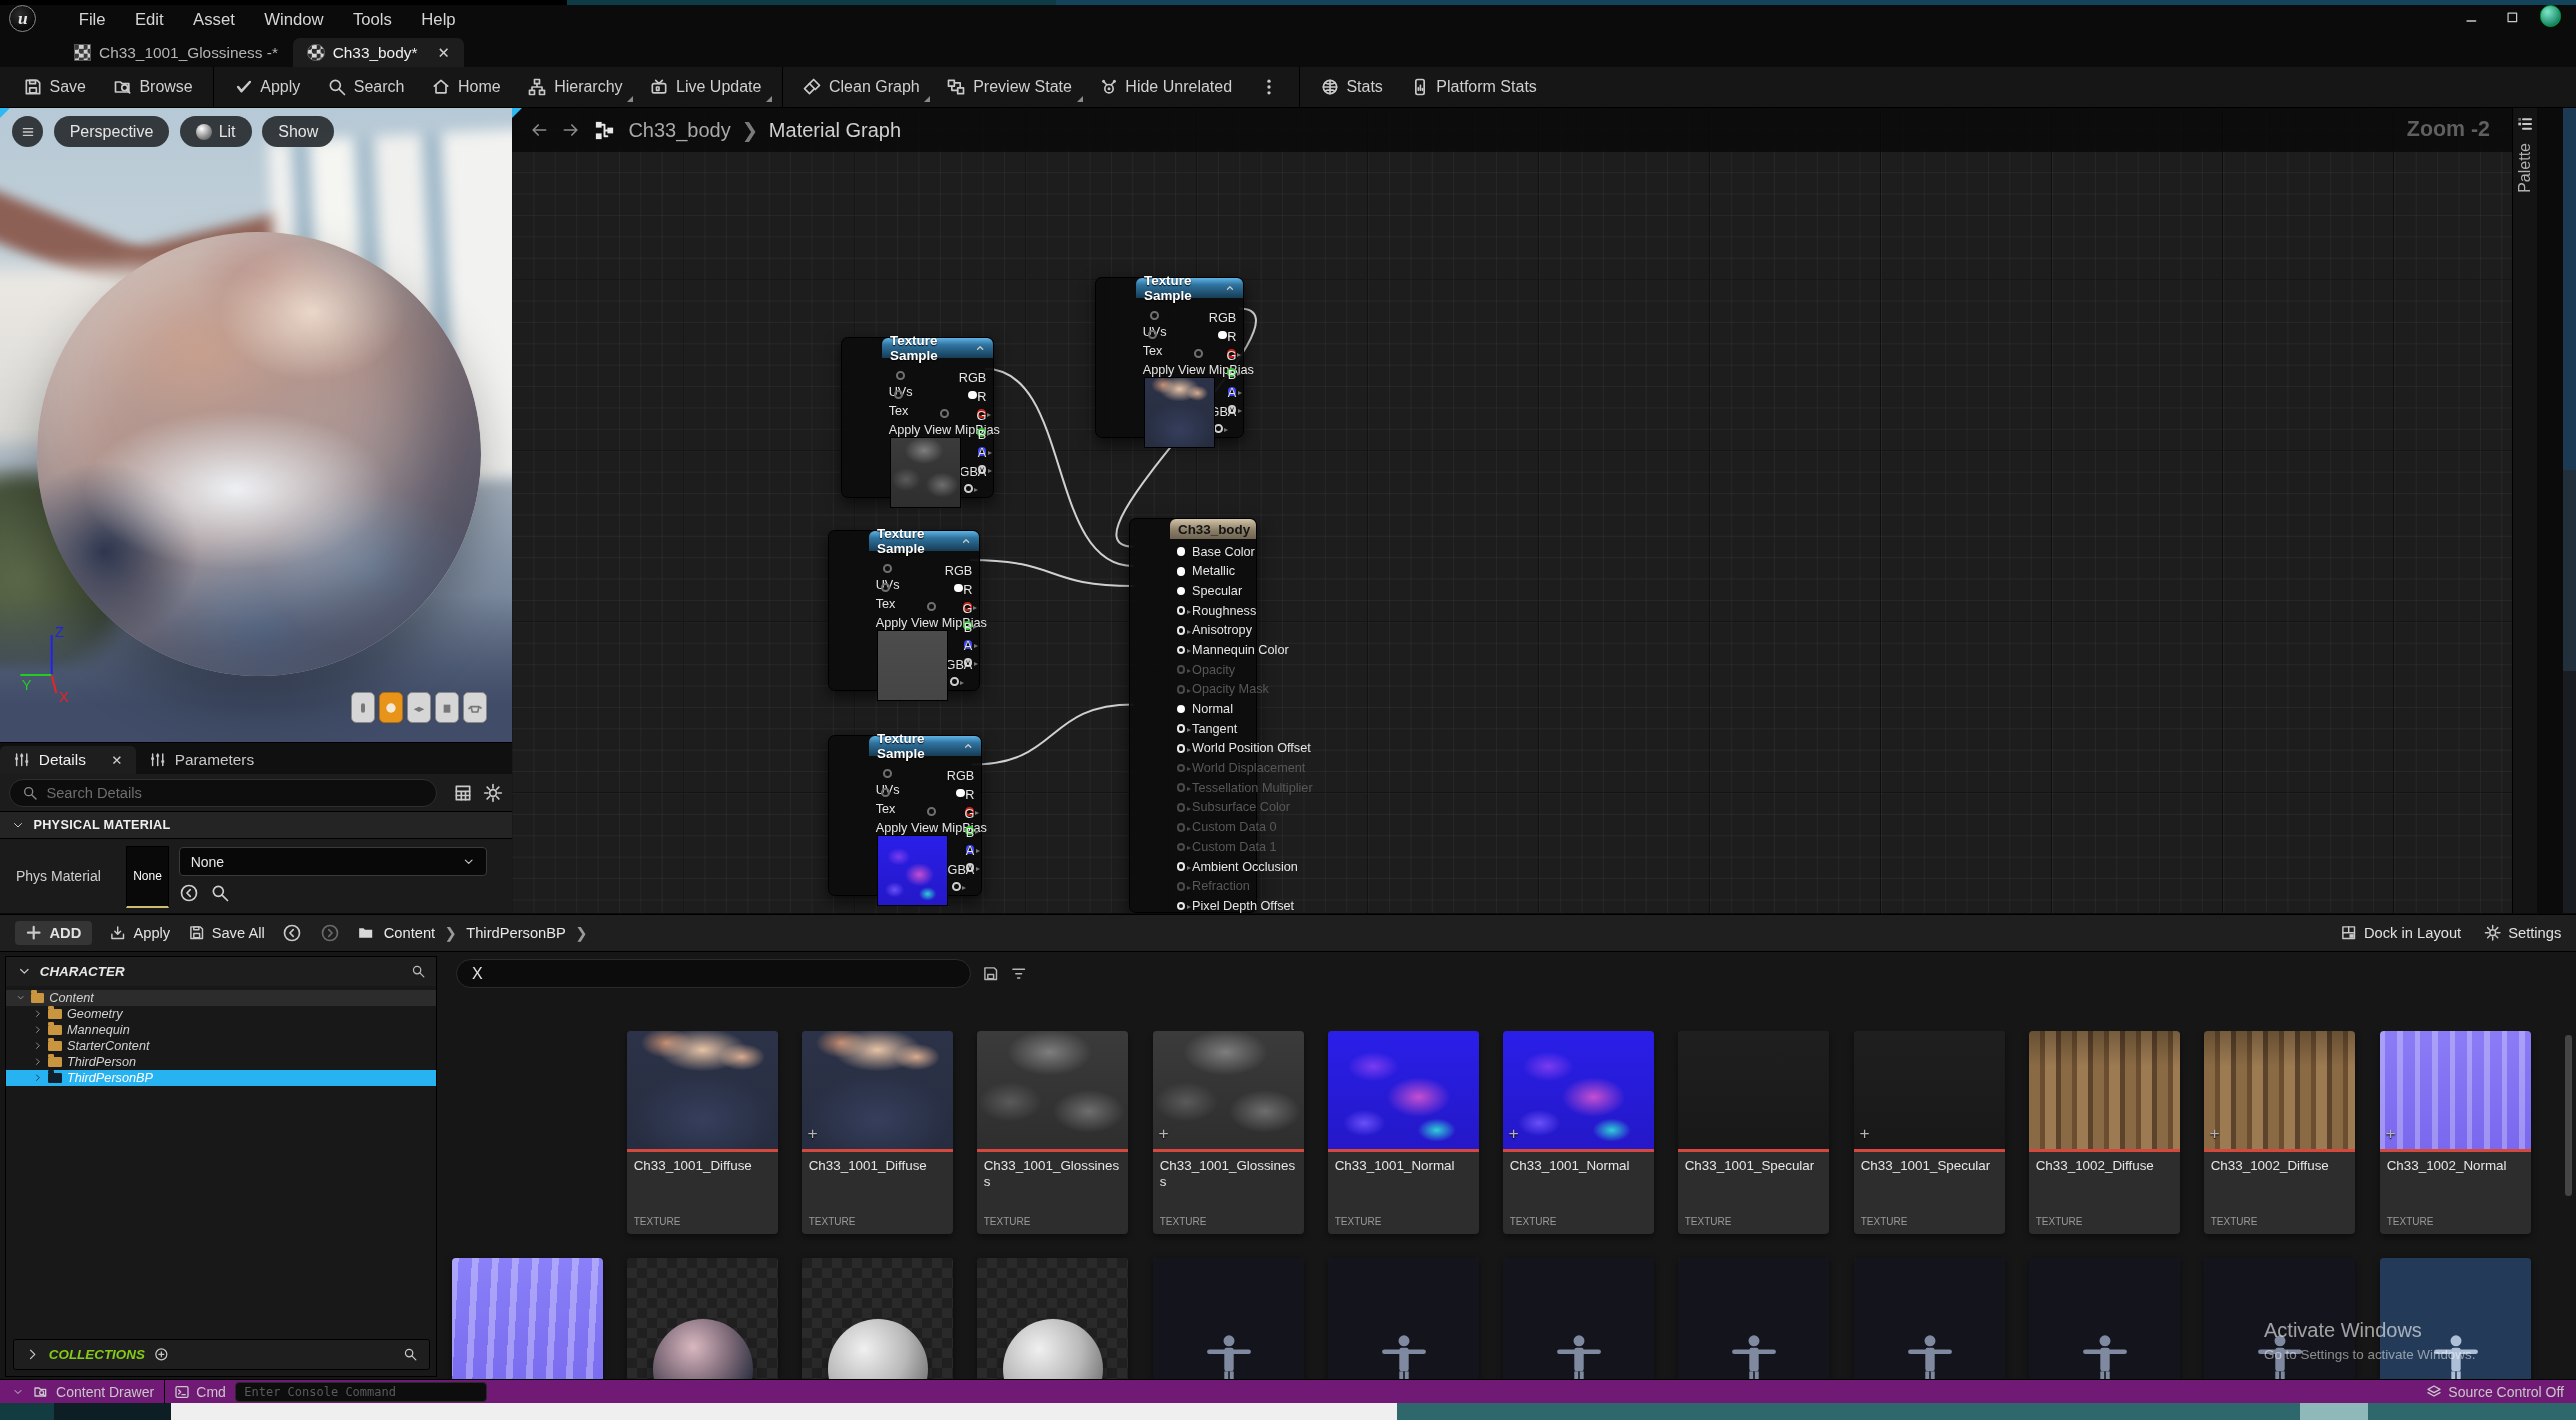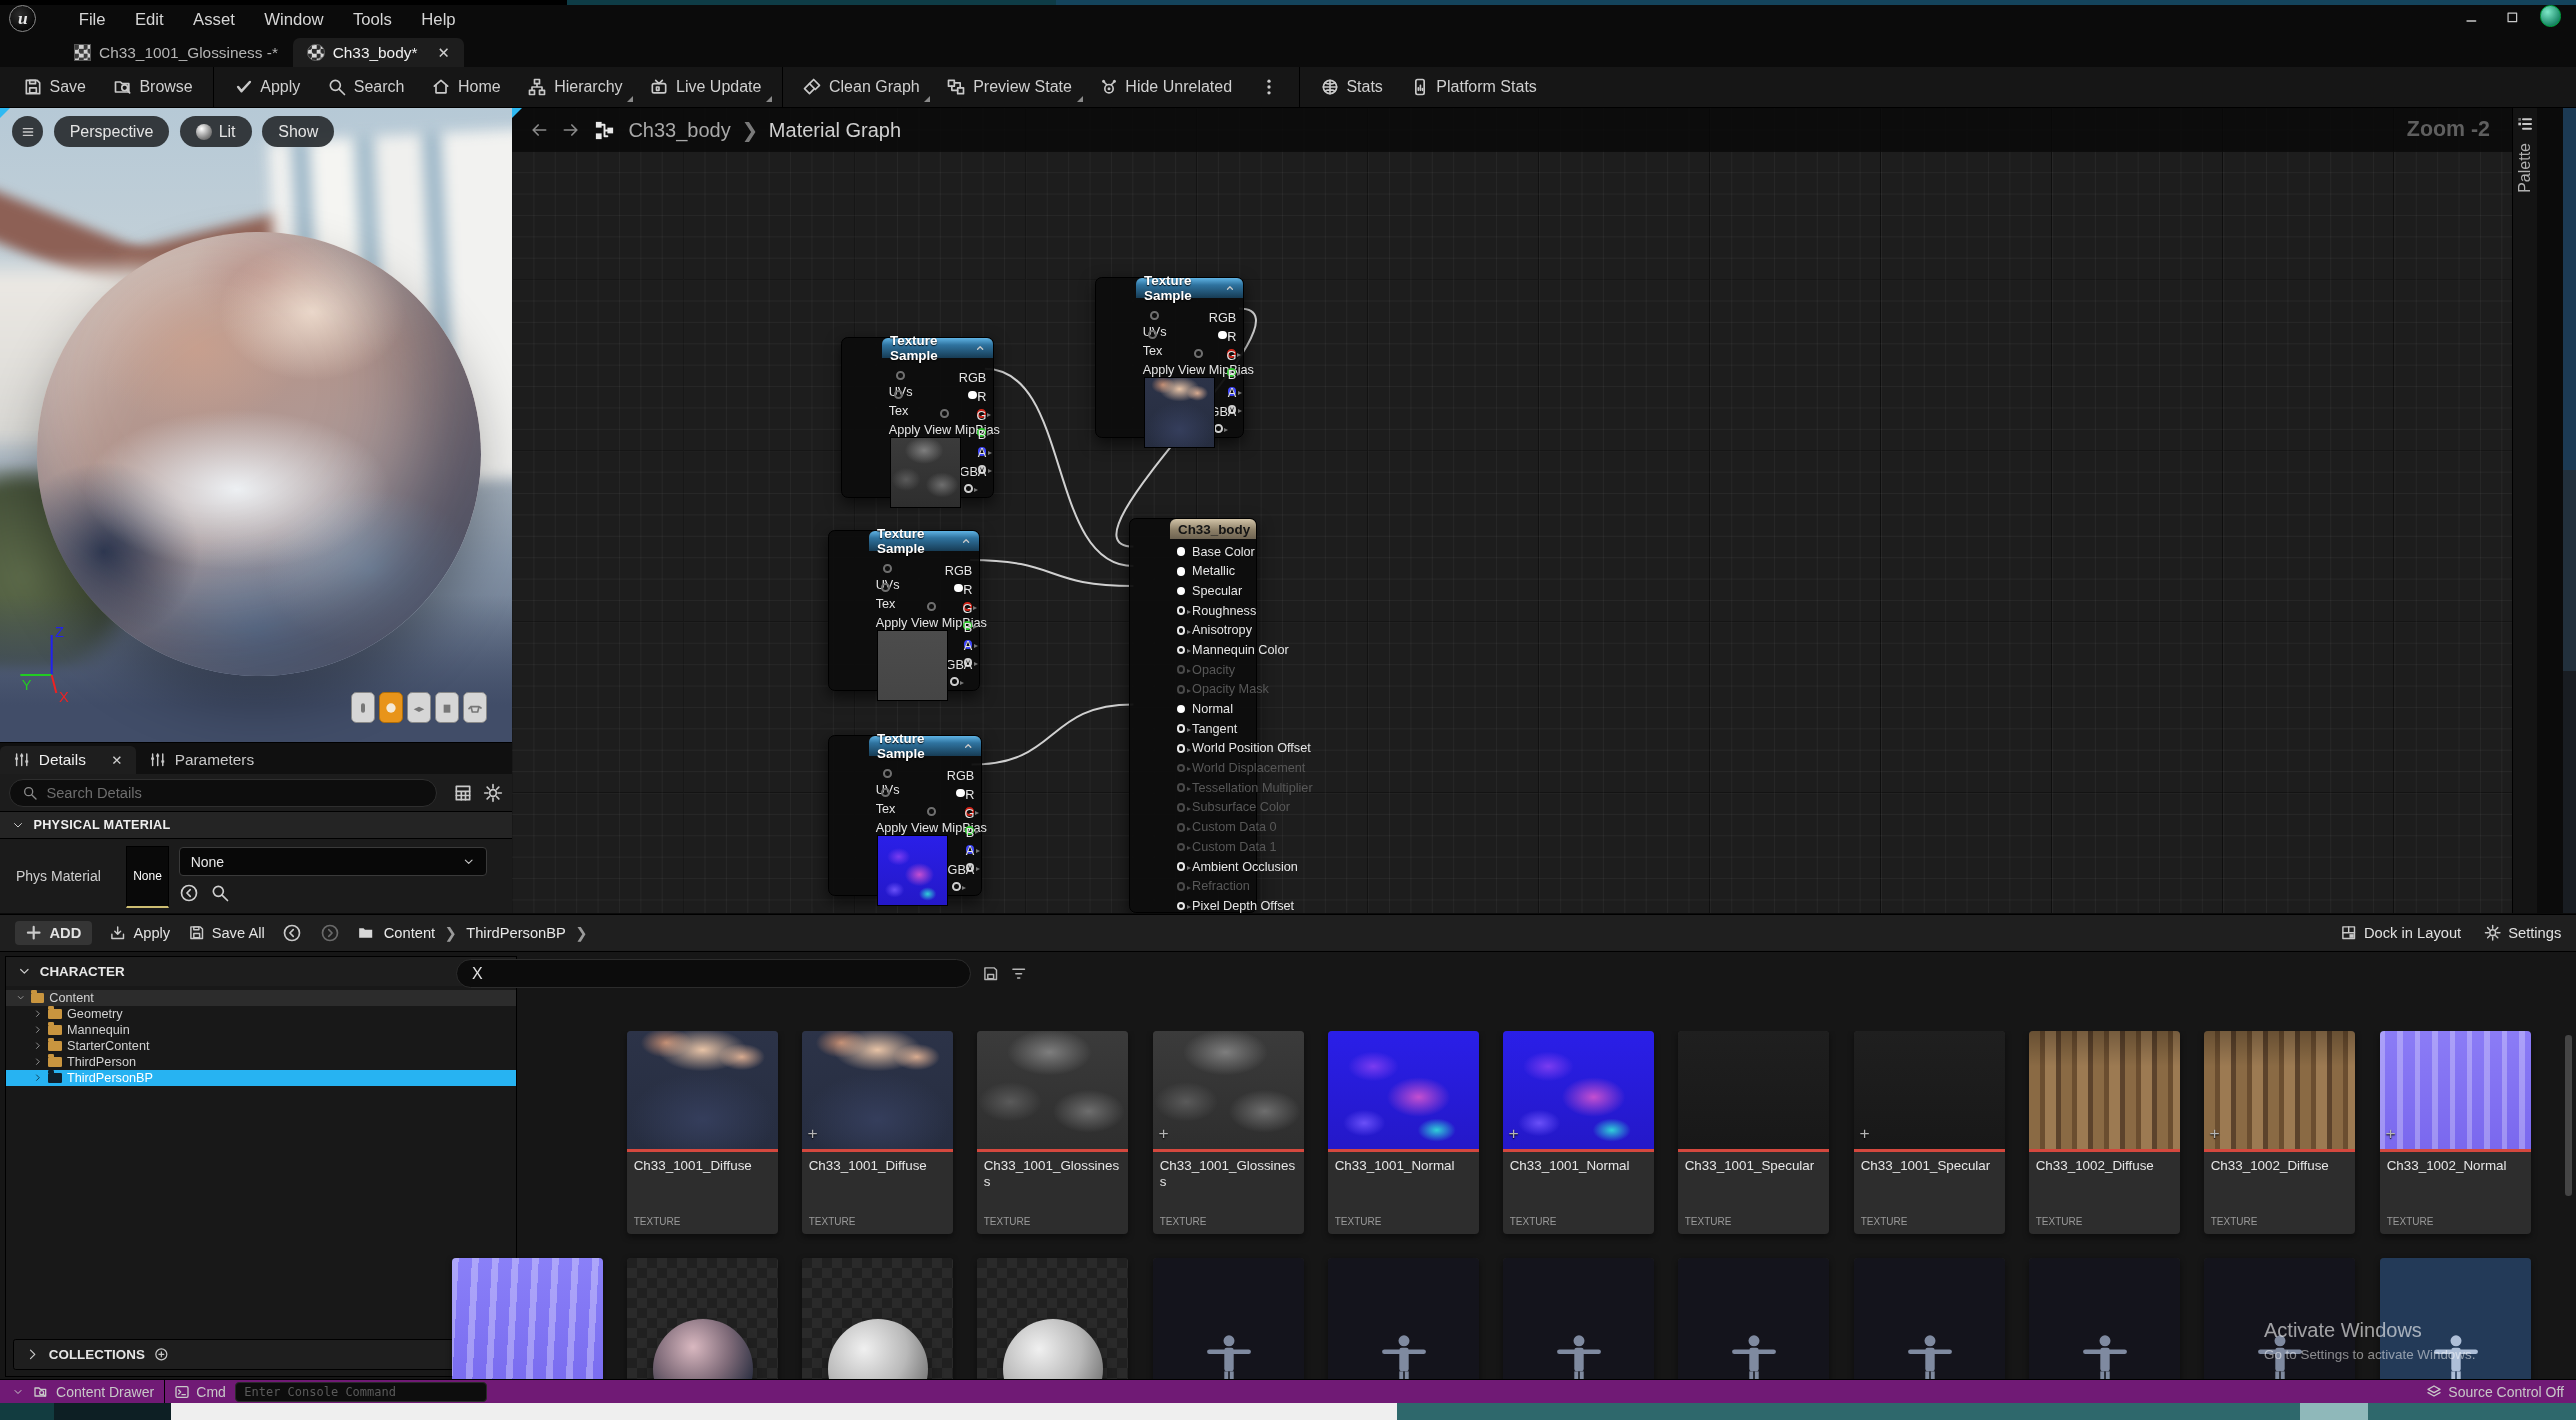--- a/index.html
+++ b/index.html
@@ -178,35 +178,35 @@
 
   
   .cb { position:absolute; left:0; top:914px; width:100%; height:466px; background:#161616; border-top:1.3px solid #000; }
   .cb-header { position:absolute; left:0; top:0; width:100%; height:37px; background:#1f1f1f; border-bottom:0.7px solid #000; display:flex; align-items:center; padding:0 14.7px; gap:17.4px; }
   .cb-btn { display:flex; align-items:center; gap:6.7px; font-size:14.7px; color:#e2e2e2; }
   .cb-btn .i { width:17.4px; height:17.4px; }
   .cb-add { background:#353535; border-radius:4px; padding:3.3px 10.7px; font-weight:bold; }
   .cb-crumb { display:flex; align-items:center; gap:9.4px; font-size:14.7px; color:#e8e8e8; }
   .cb-crumb .i { width:17.4px; height:17.4px; }
   .cb-right { margin-left:auto; display:flex; gap:23px; align-items:center; color:#c4c4c4; }
-  .cb-sidebar { position:absolute; left:5.4px; top:41px; width:512px; bottom:2.7px; background:#181818; border:0.7px solid #000; }
+  .cb-sidebar { position:absolute; left:5.4px; top:41px; width:432px; bottom:2.7px; background:#181818; border:0.7px solid #000;font-style:italic; }
   .sb-head { height:29px; display:flex; align-items:center; gap:8px; padding:0 10.7px; font-size:13.4px; font-weight:bold; color:#e8e8e8; background:#1d1d1d; }
   .sb-head .i { width:14.7px; height:14.7px; }
   .sb-head .lens { margin-left:auto; color:#bdbdbd; }
   .tree { padding-top:4px; }
   .trow { height:16px; display:flex; align-items:center; gap:5.4px; font-size:12.7px; color:#d2d2d2; padding-left:9.4px; }
   .trow .chev { width:9.4px; height:9.4px; color:#b0b0b0; flex:0 0 auto; }
   .trow .f { width:13.4px; height:10.7px; border-radius:1.3px; background:#c9953f; position:relative; flex:0 0 auto; }
   .trow .f:before { content:""; position:absolute; left:0; top:-2.7px; width:6px; height:2.7px; border-radius:1.3px 1.3px 0 0; background:inherit; }
   .trow.root { background:#2c2c2c; }
   .trow.sel { background:#27b3f2; color:#ffffff; }
   .trow.sel .f { background:#10202c; }
   .trow.sel .chev { color:#0d2230; }
   .collections { position:absolute; left:6.7px; right:6.7px; bottom:6.7px; height:31px; background:#1e1e1e; border:0.7px solid #000; border-radius:2.7px;
-    display:flex; align-items:center; gap:9.4px; padding:0 10.7px; font-size:13.4px; font-weight:bold; color:#e5e5e5;text-align:right; }
+    display:flex; align-items:center; gap:9.4px; padding:0 10.7px; font-size:13.4px; font-weight:bold; color:#84cc16;text-align:right; }
   .collections .i { width:14.7px; height:14.7px; }
   .collections .lens { margin-left:auto; }
   .cb-main { position:absolute; left:443px; top:41px; right:4px; bottom:0; }
   .cb-search-row { position:absolute; left:0; top:0; right:0; height:35px; display:flex; align-items:center; gap:10.7px; padding:0 13.4px; }
   .cb-search { width:515px; height:29px; border-radius:14.7px; background:#0c0c0c; border:0.7px solid #2c2c2c; display:flex; align-items:center; padding:0 14.7px; font-size:16px; color:#e2e2e2; }
   .cb-search-row .i { width:17.4px; height:17.4px; color:#b5b5b5; }
   .cb-grid { position:absolute; left:0; top:75px; right:5.4px; height:357px; overflow:hidden; }
   .tile { position:absolute; width:151px; border-radius:4px; background:#2d2d2d; box-shadow:0 2.7px 6.7px rgba(0,0,0,.45); }
   .tile-thumb { width:100%; height:118px; border-radius:4px 4px 0 0; }
   .tile-bar { height:3.3px; }

